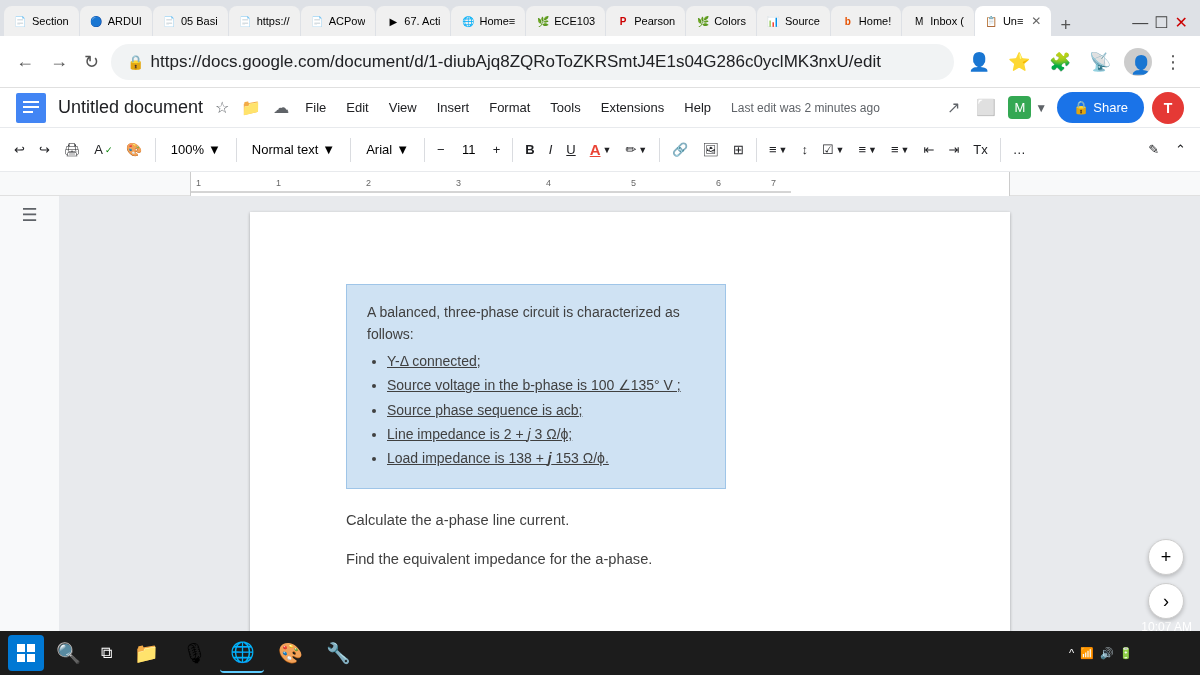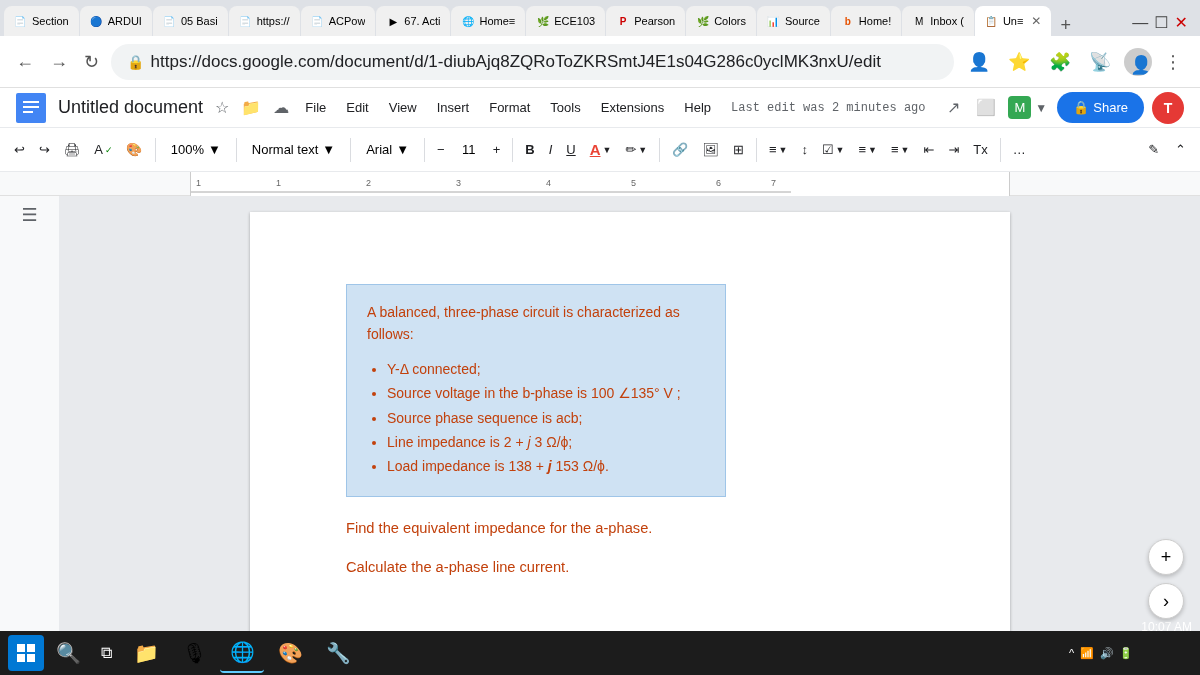--- a/index.html
+++ b/index.html
@@ -30,21 +30,21 @@
 
     
     .docs-container { flex: 1; display: flex; flex-direction: column; background: #fff; overflow: hidden; }
 
     
     .docs-menubar { background: #fff; height: 40px; display: flex; align-items: center; padding: 0 16px; gap: 4px; border-bottom: 1px solid #e8eaed; }
     .docs-logo { display: flex; align-items: center; gap: 8px; margin-right: 8px; }
     .doc-title { font-size: 18px; color: #202124; margin-right: 4px; }
     .doc-icon-btn { background: none; border: none; color: #5f6368; cursor: pointer; padding: 4px; border-radius: 50%; font-size: 16px; }
     .menu-item { background: none; border: none; font-size: 13px; color: #202124; cursor: pointer; padding: 6px 8px; border-radius: 4px; }
-    .last-edit { font-size: 12px; color: #5f6368; margin-left: 8px; font-family: Liberation Mono, monospace; }
+    .last-edit { font-size: 12px; color: #5f6368; margin-left: 8px; }
     .docs-right-actions { margin-left: auto; display: flex; align-items: center; gap: 8px; }
     .share-btn { background: #1a73e8; color: #fff; border: none; border-radius: 20px; padding: 8px 16px; font-size: 13px; font-weight: 500; cursor: pointer; display: flex; align-items: center; gap: 4px; }
     .avatar { width: 32px; height: 32px; border-radius: 50%; background: #e53935; color: #fff; display: flex; align-items: center; justify-content: center; font-weight: bold; font-size: 14px; }
     .outline-btn { background: none; border: none; font-size: 16px; color: #5f6368; cursor: pointer; padding: 4px; border-radius: 4px; }
 
     
     .docs-formattingbar { background: #fff; height: 44px; display: flex; align-items: center; padding: 0 8px; gap: 2px; border-bottom: 1px solid #e8eaed; }
     .fmt-btn { background: none; border: none; font-size: 13px; color: #202124; cursor: pointer; padding: 4px 6px; border-radius: 4px; display: flex; align-items: center; gap: 2px; }
     .fmt-separator { width: 1px; height: 24px; background: #dadce0; margin: 0 4px; }
     .fmt-dropdown { background: none; border: 1px solid transparent; border-radius: 4px; padding: 4px 8px; font-size: 13px; cursor: pointer; display: flex; align-items: center; gap: 4px; }
@@ -60,24 +60,24 @@
     
     .docs-main { flex: 1; display: flex; overflow: hidden; }
     .docs-sidebar-left { width: 60px; background: #f8f9fa; border-right: 1px solid #e8eaed; display: flex; flex-direction: column; align-items: center; padding-top: 8px; }
     .sidebar-icon { color: #5f6368; font-size: 18px; margin-bottom: 8px; cursor: pointer; }
 
     
     .docs-canvas { flex: 1; background: #e8eaed; overflow-y: auto; padding: 16px; display: flex; flex-direction: column; align-items: center; }
     .doc-page { background: #fff; width: 760px; min-height: 480px; box-shadow: 0 1px 3px rgba(0,0,0,0.3); padding: 72px 96px; position: relative; }
 
     
-    .doc-content { font-size: 11pt; color: #c2410c; line-height: 1.6; }
+    .doc-content { font-size: 11pt; color: #404040; line-height: 1.6; }
     .highlighted-box { background: #cfe2f3; border: 1px solid #9fc5e8; padding: 16px 20px; margin-bottom: 20px; display: inline-block; max-width: 380px; }
     .highlighted-box p { font-size: 10.5pt; margin-bottom: 4px; }
-    .highlighted-box ul { padding-left: 20px; margin-top: 12px; }
+    .highlighted-box ul { padding-left: 20px; margin-top: 4px; text-decoration: underline; }
     .highlighted-box li { font-size: 10.5pt; margin-bottom: 2px; }
     .doc-para { margin-bottom: 16px; font-size: 11pt; }
 
     
     .taskbar { background: #1c1c1c; height: 44px; display: flex; align-items: center; padding: 0 8px; gap: 4px; flex-shrink: 0; }
     .taskbar-start { width: 36px; height: 36px; background: #0078d4; display: flex; align-items: center; justify-content: center; border-radius: 4px; cursor: pointer; }
     .taskbar-start svg { width: 20px; height: 20px; }
     .taskbar-btn { background: none; border: none; color: #fff; font-size: 20px; cursor: pointer; padding: 4px 8px; border-radius: 4px; }
     .taskbar-app { display: flex; align-items: center; justify-content: center; width: 44px; height: 40px; border-radius: 4px; cursor: pointer; }
     .taskbar-app.active { border-bottom: 2px solid #60cdff; }
@@ -318,24 +318,24 @@
                 <li>Y-Δ connected;</li>
                 <li>Source voltage in the b-phase is 100 ∠135° V ;</li>
                 <li>Source phase sequence is acb;</li>
                 <li>Line impedance is 2 + <em>j</em> 3 Ω/ϕ;</li>
                 <li>Load impedance is 138 + <strong><em>j</em></strong> 153 Ω/ϕ.</li>
               </ul>
             </div>
 
             
             <p class="doc-para">
-              Find the equivalent impedance for the a-phase.
+              Calculate the a-phase line current.
             </p>
             <p class="doc-para">
-              Calculate the a-phase line current.
+              Find the equivalent impedance for the a-phase.
             </p>
           </div>
         </div>
 
         <div style="position:fixed;bottom:56px;right:16px;display:flex;flex-direction:column;gap:8px;">
           <button style="width:36px;height:36px;border-radius:50%;background:#fff;border:1px solid #ccc;cursor:pointer;font-size:18px;box-shadow:0 2px 4px rgba(0,0,0,0.2);">+</button>
           <button style="width:36px;height:36px;border-radius:50%;background:#fff;border:1px solid #ccc;cursor:pointer;font-size:18px;box-shadow:0 2px 4px rgba(0,0,0,0.2);">›</button>
         </div>
       </div>
     </div>

